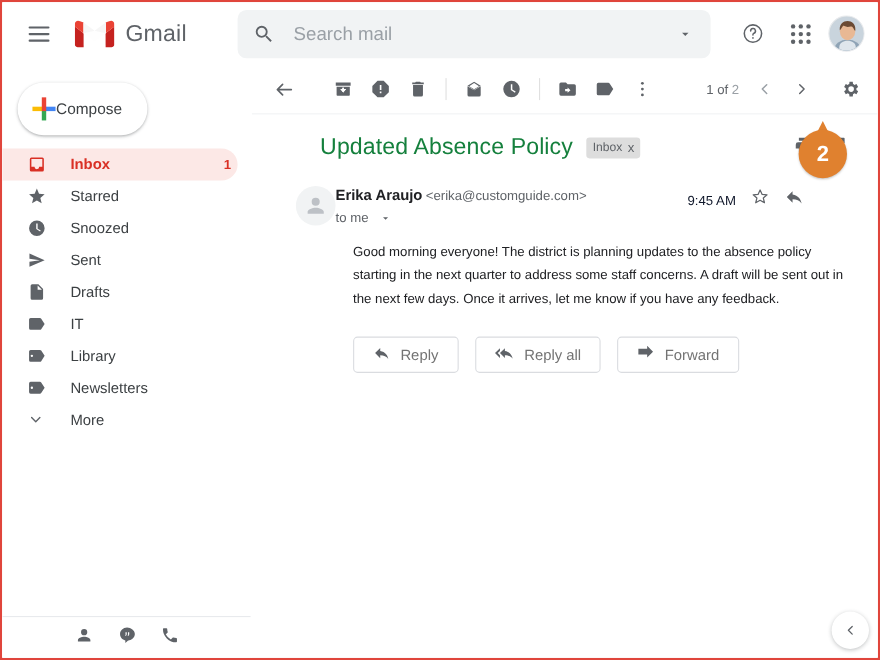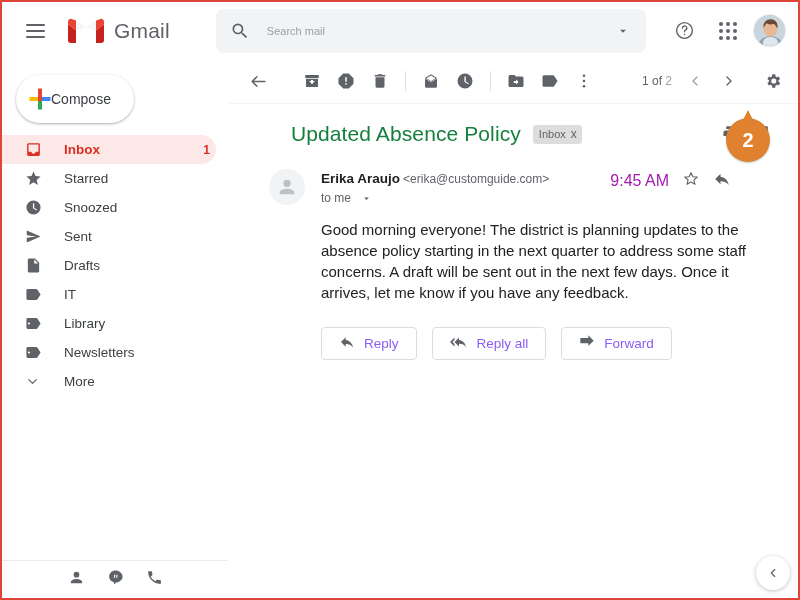--- a/index.html
+++ b/index.html
@@ -86,21 +86,21 @@
     padding: 0 12px 0 14px;
     flex: 0 0 auto;
   }
   .search-icon { flex: 0 0 auto; display: flex; align-items: center; cursor: pointer; }
   .search-input {
     flex: 1 1 auto;
     border: none;
     outline: none;
     background: transparent;
     font-family: "Liberation Sans", sans-serif;
-    font-size: 11px;
+    font-size: 17px;
     color: #5f6368;
     margin-left: 17px;
   }
   .search-input::placeholder { color: #9aa0a6; }
   .search-options { flex: 0 0 auto; cursor: pointer; padding: 4px; display:flex; }
 
   .header-right {
     margin-left: auto;
     display: flex;
     align-items: center;
@@ -278,46 +278,46 @@
     align-items: flex-start;
   }
   .sender-avatar {
     width: 36px; height: 36px;
     border-radius: 50%;
     background: #f1f3f4;
     flex: 0 0 36px;
     display: flex; align-items: center; justify-content: center;
     margin-top: 2px;
   }
-  .sender-info { margin-left: 16px; padding-top: 2px; }
+  .sender-info { padding-top: 2px; }
   .sender-name { font-size: 13.5px; font-weight: bold; color: #202124; }
   .sender-email { font-size: 12px; color: #5f6368; margin-left: 3px; }
   .to-me {
     font-size: 12px;
     color: #5f6368;
     margin-top: 4px;
     display: flex;
     align-items: center;
     gap: 10px;
     cursor: pointer;
   }
   .msg-actions {
     margin-left: auto;
     display: flex;
     align-items: center;
     gap: 13px;
     padding-top: 3px;
     padding-right: 6px;
   }
-  .msg-time { font-size: 16px; color: #a21caf; white-space: nowrap; }
+  .msg-time { font-size: 12px; color: #0f172a; white-space: nowrap; }
 
   .msg-body {
     margin-left: 52px;
     margin-top: 14px;
-    font-size: 15px;
+    font-size: 12px;
     line-height: 21px;
     color: #202124;
     max-width: 470px;
   }
 
   .reply-row {
     margin-left: 52px;
     margin-top: 24px;
     display: flex;
     gap: 15px;
@@ -326,21 +326,21 @@
     height: 33px;
     border: 1px solid #dadce0;
     border-radius: 4px;
     background: #fff;
     display: flex;
     align-items: center;
     justify-content: center;
     gap: 9px;
     padding: 0 17px;
     font-size: 13.5px;
-    color: #8b5cf6;
+    color: #737373;
     cursor: pointer;
     font-family: "Liberation Sans", sans-serif;
   }
 
   
   .callout {
     position: absolute;
     width: 44px;
     height: 52px;
     z-index: 50;

